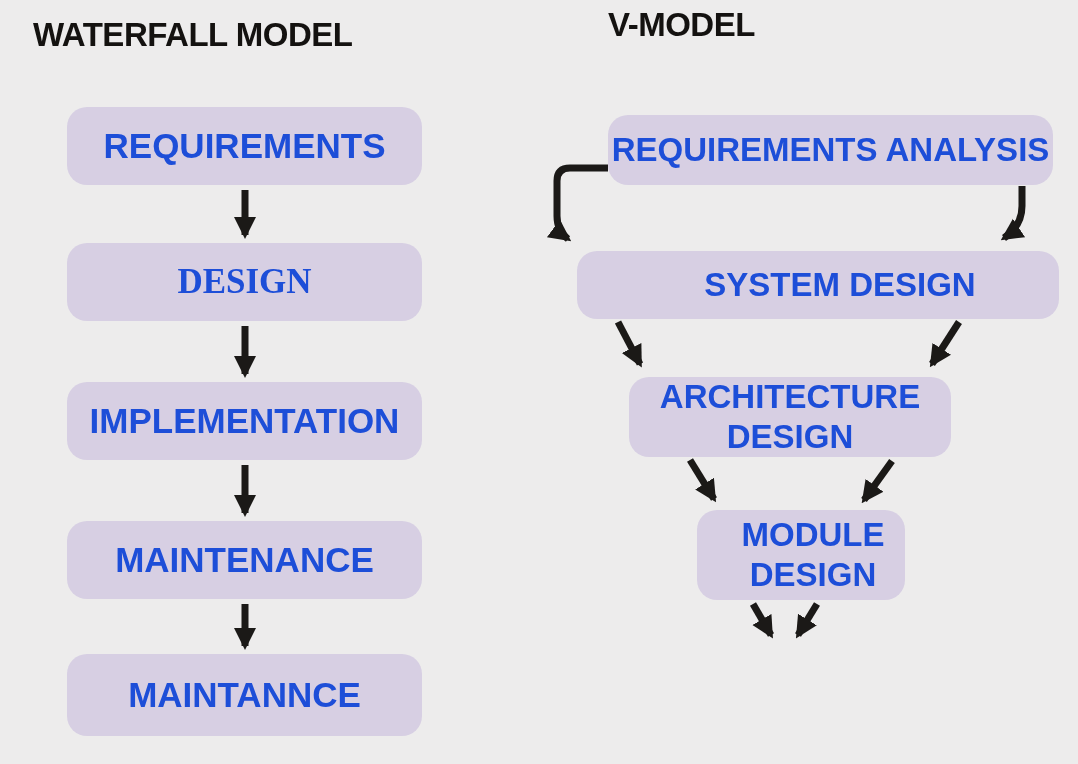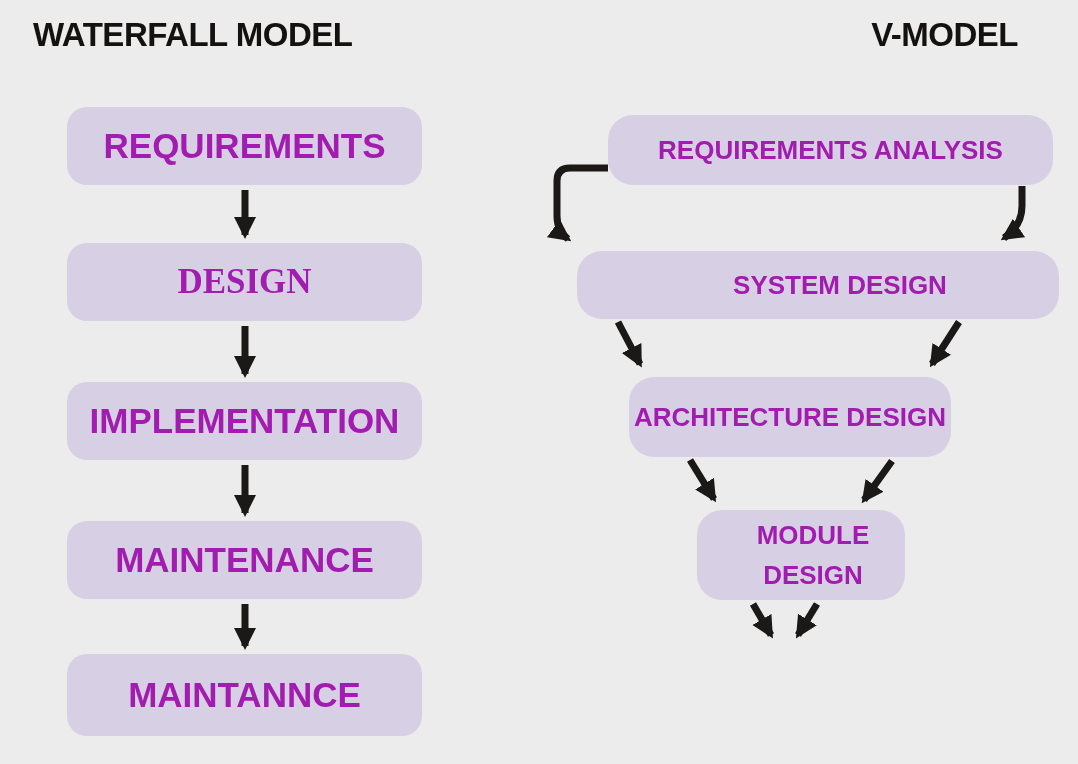--- a/index.html
+++ b/index.html
@@ -5,33 +5,33 @@
   html,body{margin:0;padding:0;background:#edecec;}
   .canvas{
     position:relative;width:1078px;height:764px;background:#edecec;
     font-family:"Liberation Sans",sans-serif;overflow:hidden;
   }
   .title{
     position:absolute;margin:0;font-size:33px;font-weight:bold;
     color:#141210;letter-spacing:-0.5px;line-height:1;white-space:nowrap;
   }
   .title-waterfall{left:33px;top:18px;}
-  .title-vmodel{left:608px;top:18px;width:410px;text-align:right;}
+  .title-vmodel{left:608px;top:8px;width:410px;text-align:left;}
   .box{
     position:absolute;background:#d7cfe3;border-radius:20px;
     display:flex;align-items:center;justify-content:center;
-    text-align:center;color:#a21caf;font-weight:bold;
+    text-align:center;color:#1d4ed8;font-weight:bold;
   }
   .wf{left:67px;width:355px;font-size:35px;}
   .wf1{top:107px;height:78px;}
   .wf2{top:243px;height:78px;font-family:Liberation Serif, serif;}
   .wf3{top:382px;height:78px;}
   .wf4{top:521px;height:78px;}
   .wf5{top:654px;height:82px;}
-  .vm{font-size:26px;line-height:40px;border-radius:25px;}
+  .vm{font-size:33px;line-height:40px;}
   .vm1{left:608px;top:115px;width:445px;height:70px;}
   .vm2{left:577px;top:251px;width:438px;height:68px;padding-left:44px;}
   .vm3{left:629px;top:377px;width:322px;height:80px;}
   .vm4{left:697px;top:510px;width:184px;height:90px;padding-left:24px;}
   .vm5{left:702px;top:647px;width:180px;height:93px;}
   .arrows{position:absolute;left:0;top:0;pointer-events:none;}
   .arrows path{stroke:#1b1917;stroke-width:7;fill:none;stroke-linejoin:round;}
   .arrows marker path{stroke:none;fill:#1b1917;}
 </style>
 </head>

